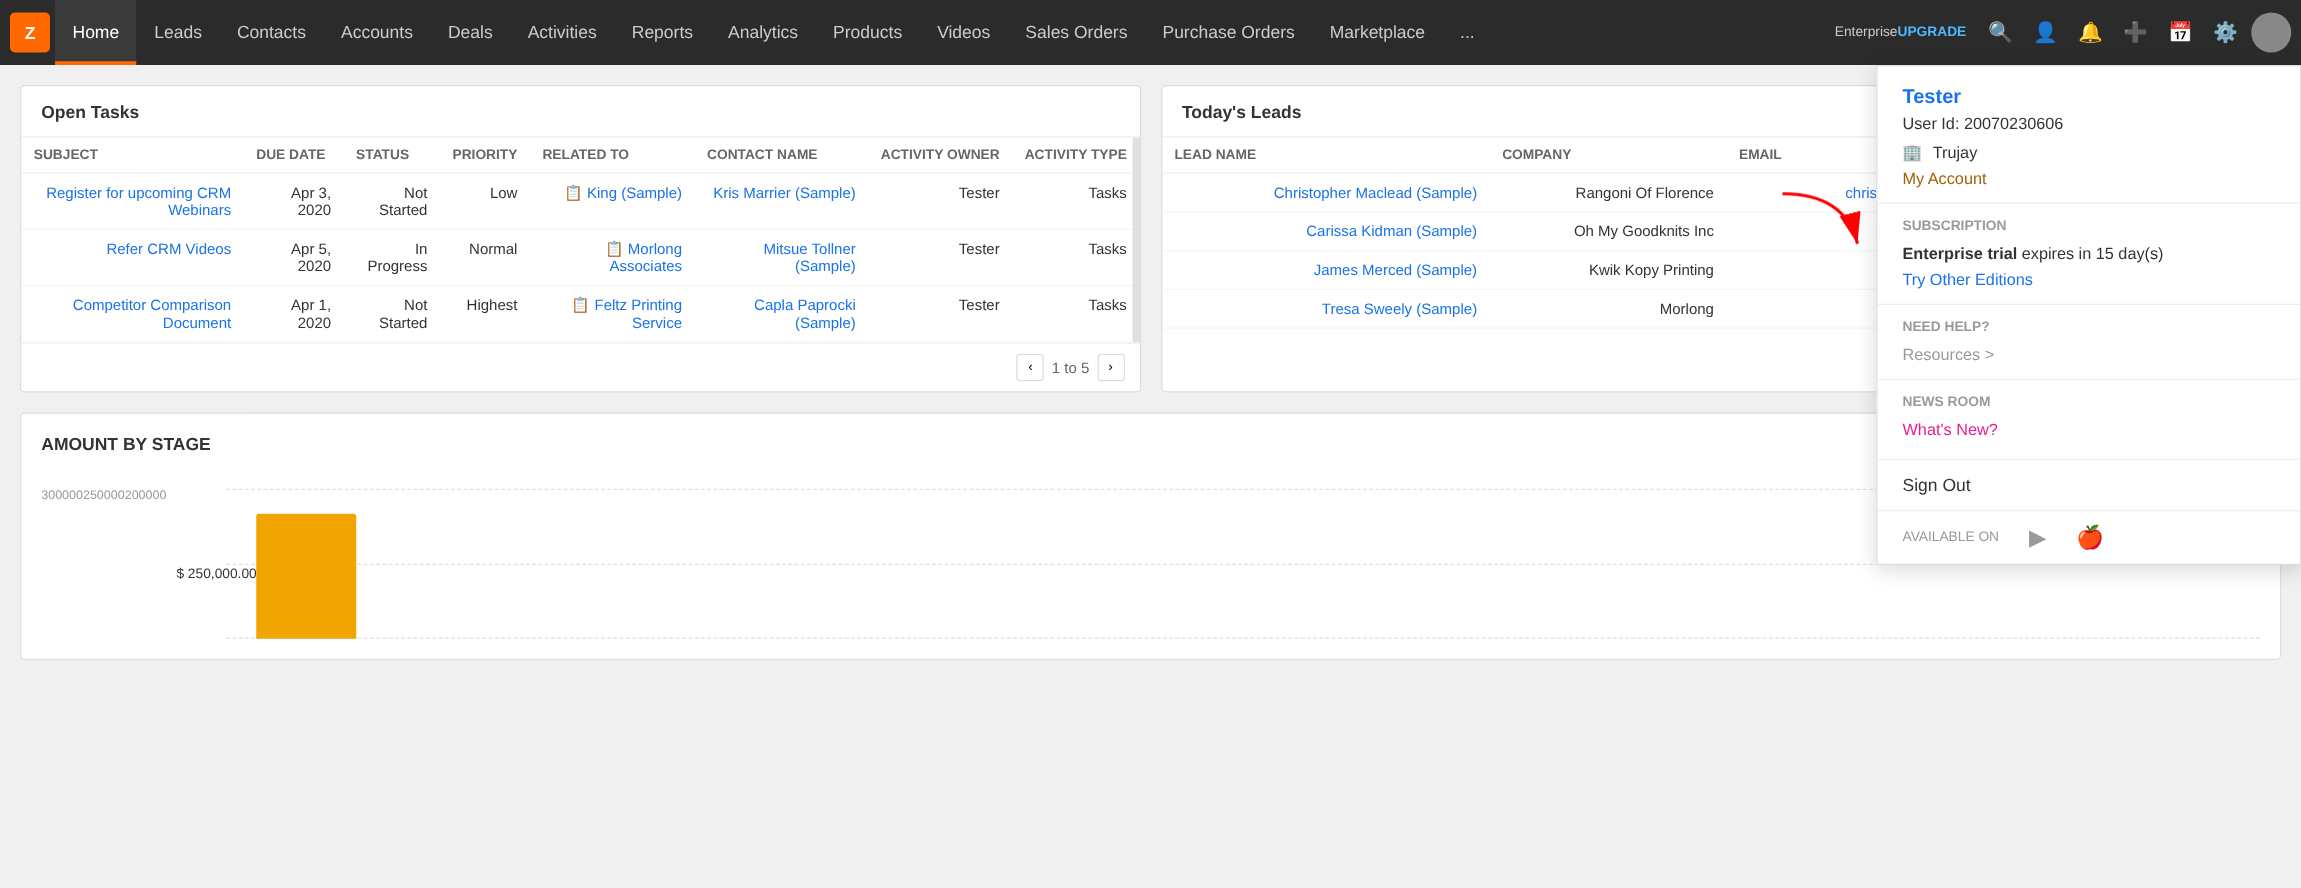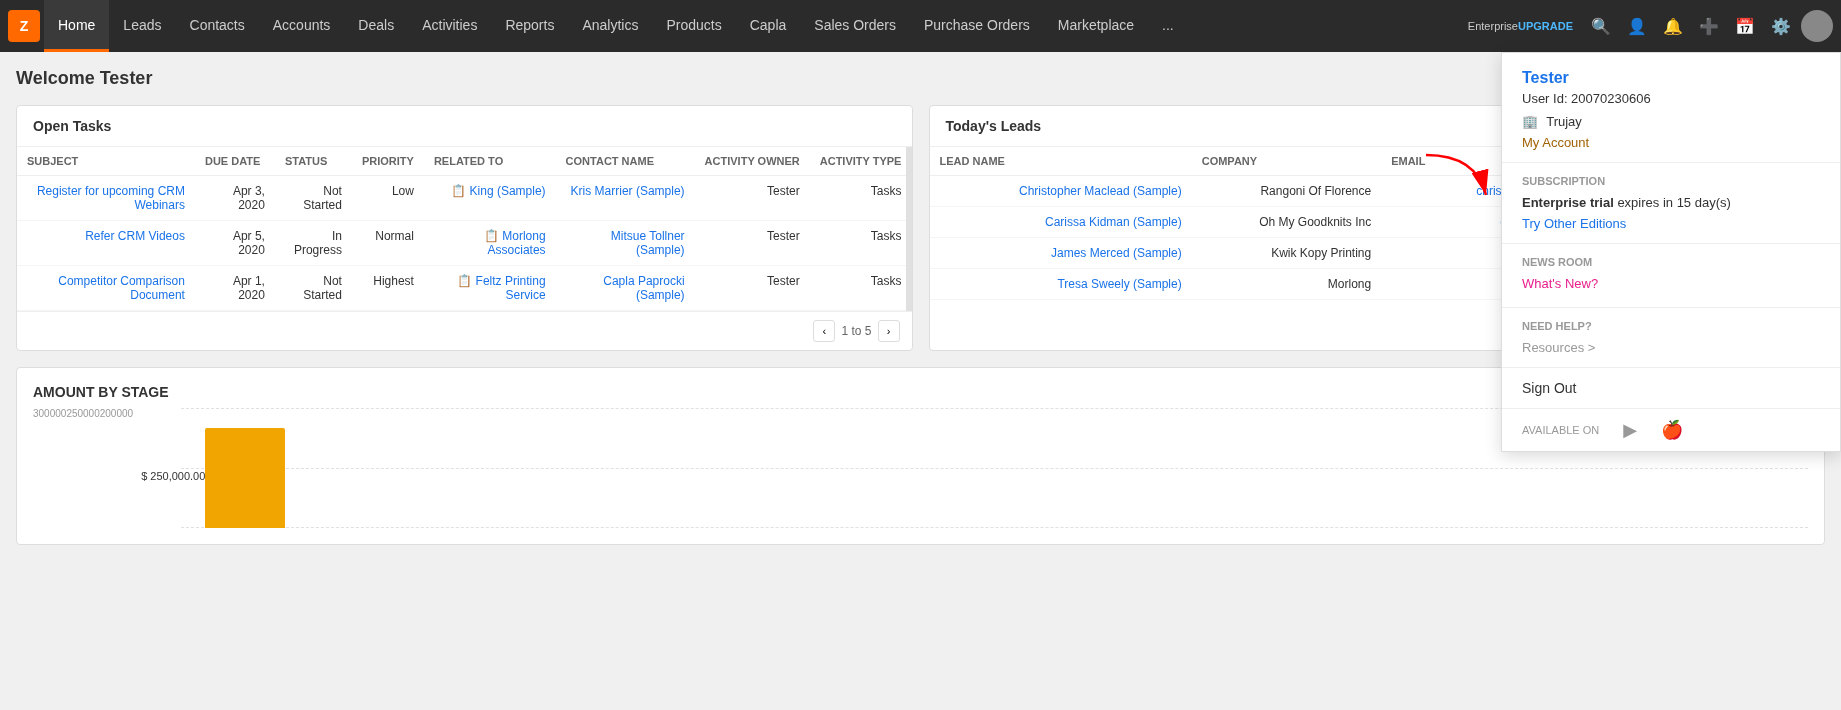--- a/index.html
+++ b/index.html
@@ -138,21 +138,21 @@
       font-size: 11px;
     }
 
     
     .chart-panel {
       background: #fff;
       border: 1px solid #ddd;
       border-radius: 4px;
       padding: 16px;
     }
-    .chart-title { font-size: 14px; font-weight: bold; color: #333; margin-bottom: 8px; }
+    .chart-title { font-size: 14px; font-weight: bold; color: #333; margin-bottom: 28px; }
     .chart-y-labels {
       display: flex; flex-direction: row; justify-content: space-between;
       font-size: 10px; color: #999; height: 120px;
       margin-right: 8px; padding-bottom: 2px;
     }
     .chart-gridlines {
       position: absolute; left: 40px; right: 0; top: 0; bottom: 0;
       display: flex; flex-direction: column; justify-content: space-between;
       pointer-events: none;
     }
@@ -206,21 +206,21 @@
   <div class="topnav-items">
     <div class="topnav-item active">Home</div>
     <div class="topnav-item">Leads</div>
     <div class="topnav-item">Contacts</div>
     <div class="topnav-item">Accounts</div>
     <div class="topnav-item">Deals</div>
     <div class="topnav-item">Activities</div>
     <div class="topnav-item">Reports</div>
     <div class="topnav-item">Analytics</div>
     <div class="topnav-item">Products</div>
-    <div class="topnav-item">Capla</div>
+    <div class="topnav-item">Videos</div>
     <div class="topnav-item">Sales Orders</div>
     <div class="topnav-item">Purchase Orders</div>
     <div class="topnav-item">Marketplace</div>
     <div class="topnav-item">...</div>
   </div>
   <div class="topnav-right">
     <div class="topnav-upgrade">
       <span>Enterprise</span>
       <span>UPGRADE</span>
     </div>
@@ -228,21 +228,20 @@
     <div class="topnav-right-icon">👤</div>
     <div class="topnav-right-icon">🔔</div>
     <div class="topnav-right-icon">➕</div>
     <div class="topnav-right-icon">📅</div>
     <div class="topnav-right-icon">⚙️</div>
     <div class="avatar"></div>
   </div>
 </nav>
 
 <div class="main-content">
-  <h1 class="welcome-title">Welcome Tester</h1>
 
   <div class="panels-row">
 
     <div class="panel panel-left">
       <div class="panel-header">Open Tasks</div>
       <div class="table-scroll-wrap">
         <table class="data-table">
           <thead>
             <tr>
               <th>SUBJECT</th>
@@ -380,30 +379,30 @@
 
   <div class="dropdown-section">
     <div class="dropdown-section-title">SUBSCRIPTION</div>
     <div class="dropdown-section-text">
       <span class="trial"><strong>Enterprise trial</strong> expires in 15 day(s)</span>
     </div>
     <a class="dropdown-try-other">Try Other Editions</a>
   </div>
 
   <div class="dropdown-section">
-    <div class="dropdown-section-title">NEWS ROOM</div>
-    <a class="dropdown-whatsnew">What's New?</a>
-  </div>
-
-  <div class="dropdown-section">
     <div class="dropdown-section-title">NEED HELP?</div>
     <div class="dropdown-resources">
       <span>Resources</span>
       <span> &gt;</span>
     </div>
+  </div>
+
+  <div class="dropdown-section">
+    <div class="dropdown-section-title">NEWS ROOM</div>
+    <a class="dropdown-whatsnew">What's New?</a>
   </div>
 
   <div class="dropdown-signout-section">
     <div class="dropdown-signout">Sign Out</div>
   </div>
 
   <div class="dropdown-available">
     <span>AVAILABLE ON</span>
     <span class="store-icon">▶</span>
     <span class="store-icon">🍎</span>

